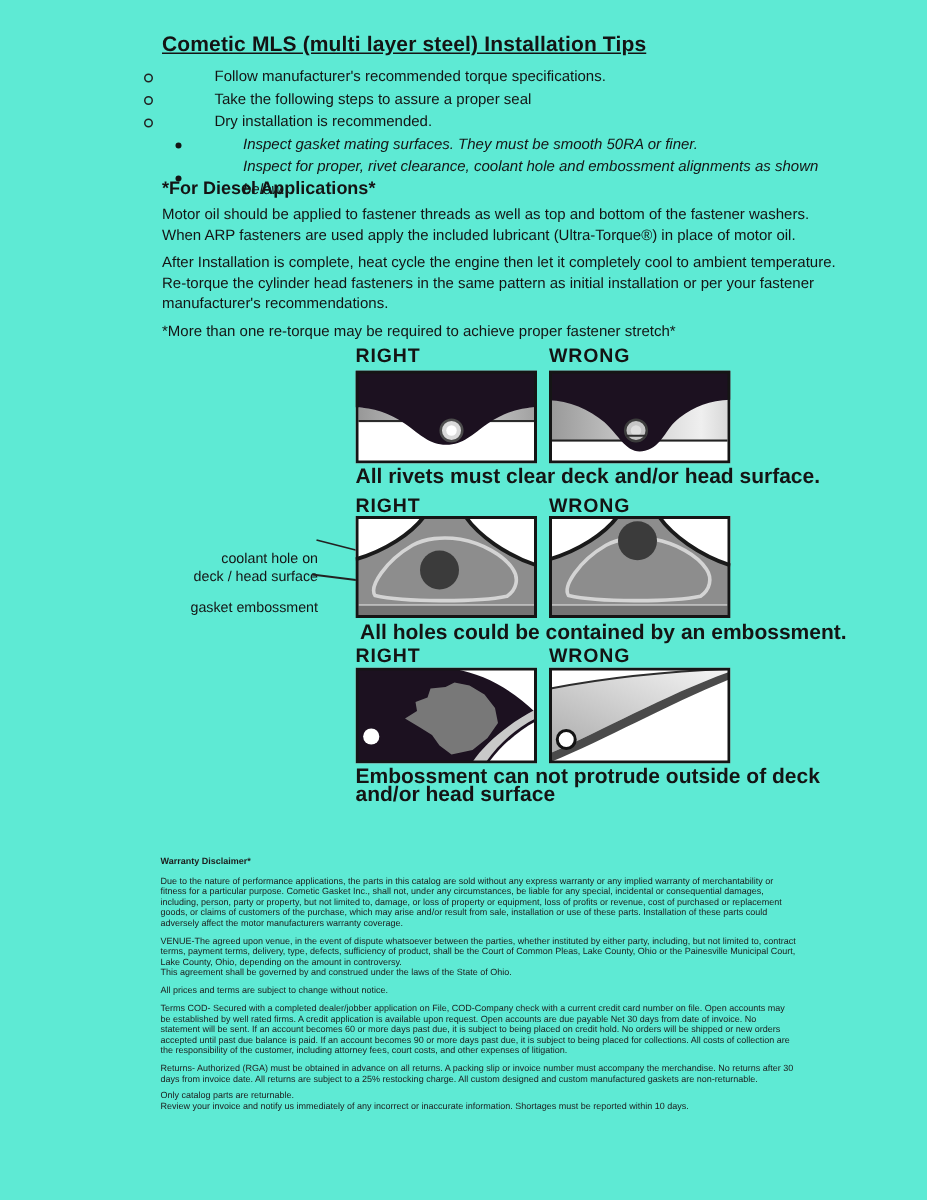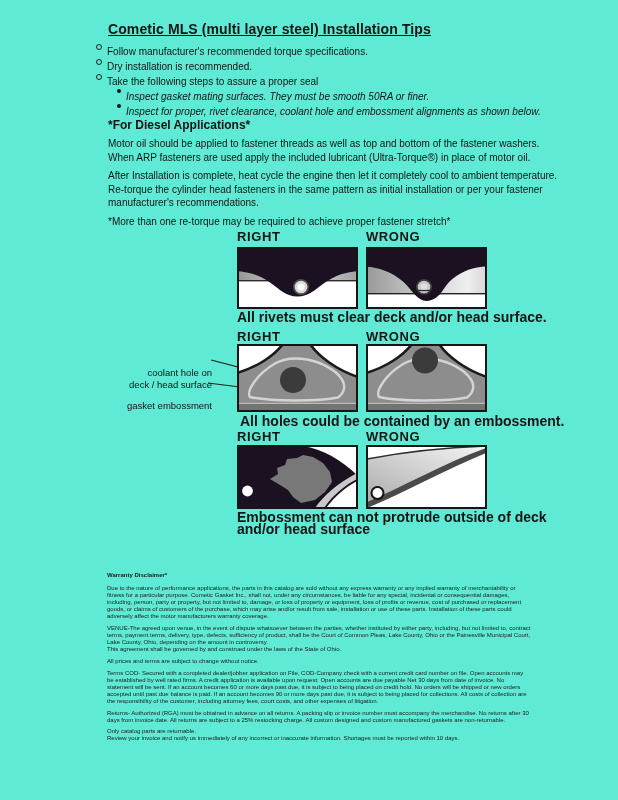--- a/index.html
+++ b/index.html
@@ -1,21 +1,21 @@
 <!DOCTYPE html>
 <html><head>
 <meta charset="utf-8">
 <style>
   html,body{margin:0;padding:0;background:#ffffff;}
   .page{position:relative;width:618px;height:800px;background:#5eead4;overflow:hidden;
         font-family:"Liberation Sans",sans-serif;color:#141414;}
   .abs{position:absolute;}
   .title{font-size:14px;font-weight:bold;text-decoration:underline;letter-spacing:.1px;}
   .bullets{font-size:10px;line-height:15px;width:470px;}
-  .brow{display:flex;align-items:flex-start;}
+  .brow{display:flex;align-items:center;gap:36px;}
   .bmark{width:4px;height:4px;border:1px solid #222;border-radius:50%;margin-right:5px;flex:0 0 auto;}
   .smark{width:4px;height:4px;background:#141414;border-radius:50%;margin-right:5px;flex:0 0 auto;}
   .sub{margin-left:21px;font-style:italic;}
   .h2{font-size:12px;font-weight:bold;}
   .body-p{font-size:10px;line-height:13.5px;width:452px;}
   .dlabel{font-size:13px;font-weight:bold;width:121px;letter-spacing:.6px;}
   .cap{font-size:14px;font-weight:bold;line-height:11.5px;}
   .sidelabel{font-size:9.5px;line-height:11.5px;text-align:right;margin-top:24px;}
   .prelines{white-space:pre-line;}
   .disc{font-size:6px;line-height:7.1px;width:424px;color:#1c1c1c;}
@@ -31,25 +31,25 @@
 
   <div class="abs title" style="left:108px;top:21px;">Cometic MLS (multi layer steel) Installation Tips</div>
 
   <div class="abs bullets" style="left:96px;top:44px;">
     <div class="brow">
       <span class="bmark"></span>
       <span>Follow manufacturer's recommended torque specifications.</span>
     </div>
     <div class="brow">
       <span class="bmark"></span>
-      <span>Dry installation is recommended.</span>
+      <span>Take the following steps to assure a proper seal</span>
     </div>
     <div class="brow">
       <span class="bmark"></span>
-      <span>Take the following steps to assure a proper seal</span>
+      <span>Dry installation is recommended.</span>
     </div>
     <div class="brow sub">
       <span class="smark"></span>
       <span>Inspect gasket mating surfaces.  They must be smooth 50RA or finer.</span>
     </div>
     <div class="brow sub">
       <span class="smark"></span>
       <span>Inspect for proper, rivet clearance, coolant hole and embossment alignments as shown below.</span>
     </div>
   </div>

